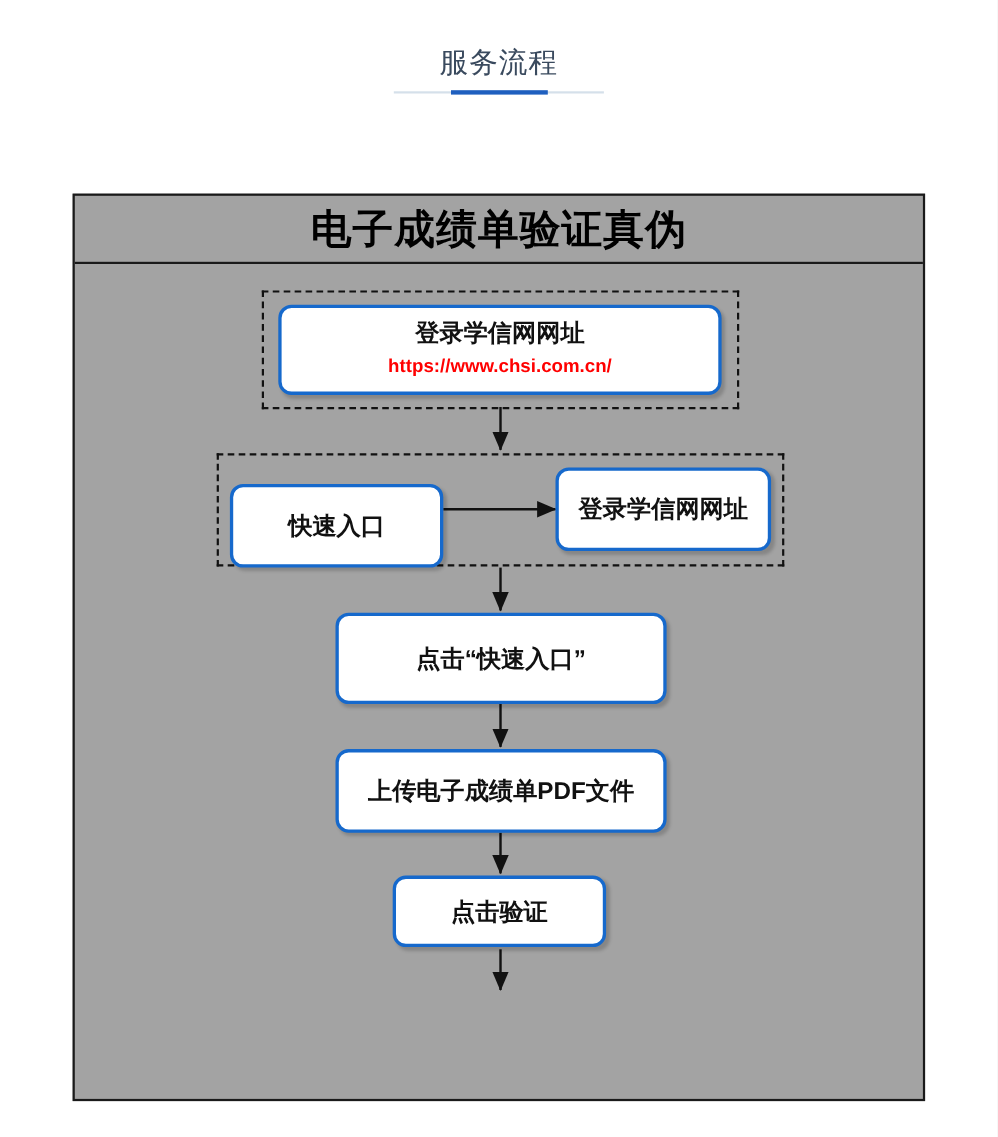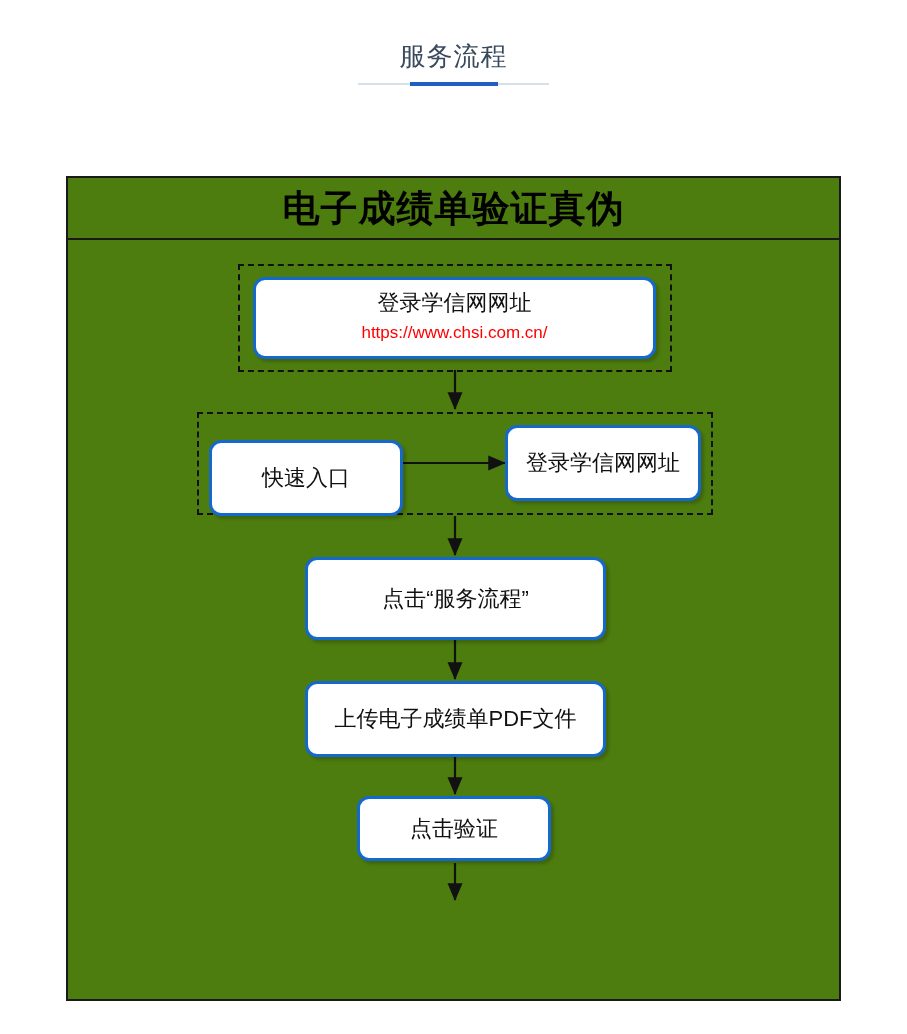--- a/index.html
+++ b/index.html
@@ -54,21 +54,21 @@
 
   
   #flow-card {
     position: absolute;
     left: 66px;
     top: 176px;
     width: 775px;
     height: 825px;
     border: 2px solid #1a1a1a;
     box-sizing: border-box;
-    background: #4d7c0f;
+    background: #a3a3a3;
   }
   #flow-card-title {
     position: absolute;
     left: 0;
     top: 0;
     width: 771px;
     height: 62px;
     line-height: 62px;
     text-align: center;
     font-size: 37px;
@@ -97,20 +97,21 @@
     align-items: center;
     justify-content: center;
     color: #111111;
     text-align: center;
   }
   .node-line {
     display: block;
     font-size: 22px;
     line-height: 30px;
     white-space: nowrap;
+    font-weight: bold;
   }
   .node-line.url {
     color: #ff0000;
     font-size: 17px;
   }
 
   
   #arrow-layer {
     position: absolute;
     left: 0;
@@ -163,21 +164,21 @@
   <div class="dashed-group" style="left:129px; top:234px; width:516px; height:103px;">
   </div>
   <div class="node" style="left:141px; top:262px; width:194px; height:76px;">
     <span class="node-line">快速入口</span>
   </div>
   <div class="node" style="left:437px; top:247px; width:196px; height:76px;">
     <span class="node-line">登录学信网网址</span>
   </div>
 
   <div class="node" style="left:237px; top:379px; width:301px; height:83px;">
-    <span class="node-line">点击“服务流程”</span>
+    <span class="node-line">点击“快速入口”</span>
   </div>
 
   <div class="node" style="left:237px; top:503px; width:301px; height:76px;">
     <span class="node-line">上传电子成绩单PDF文件</span>
   </div>
 
   <div class="node" style="left:289px; top:618px; width:194px; height:65px;">
     <span class="node-line">点击验证</span>
   </div>
 

